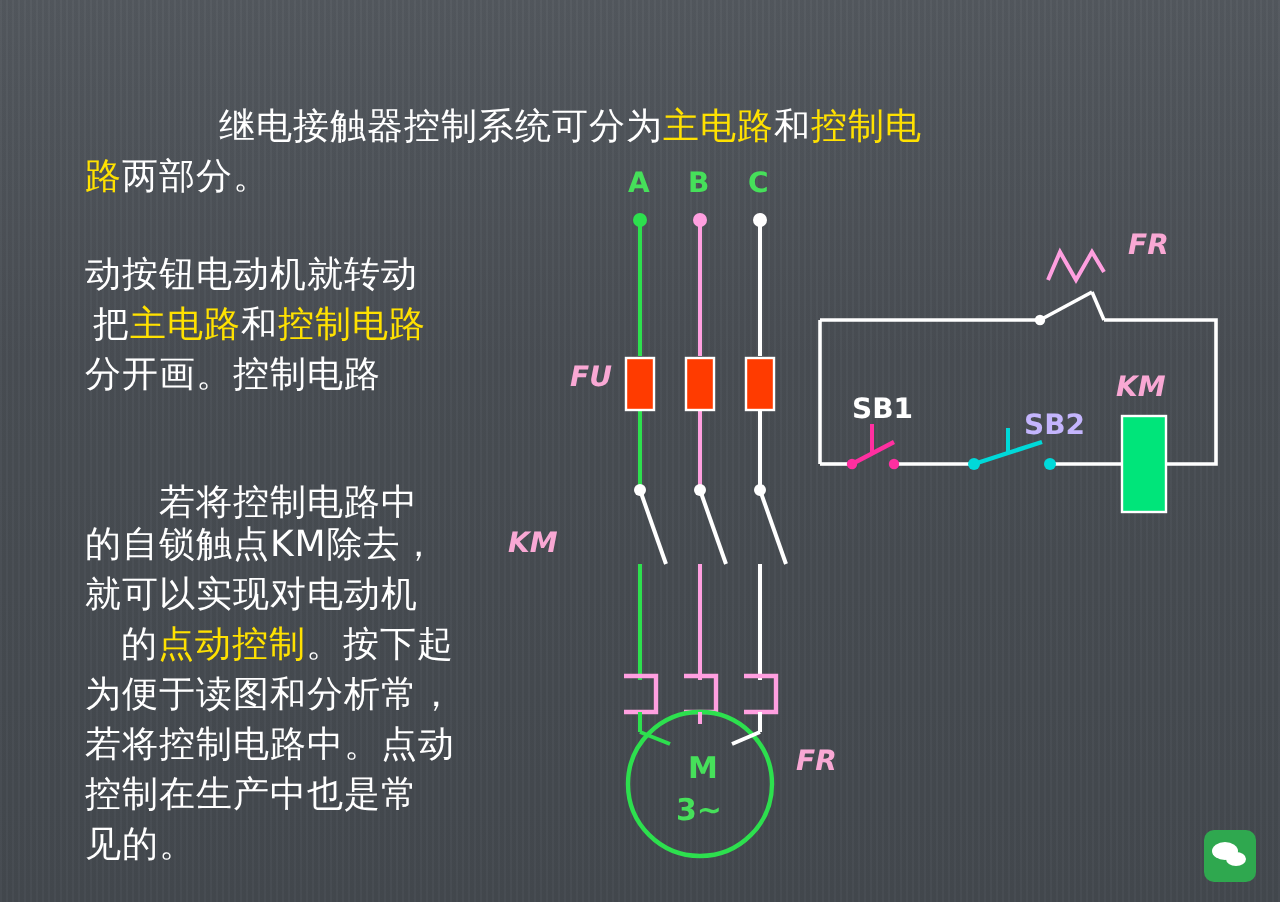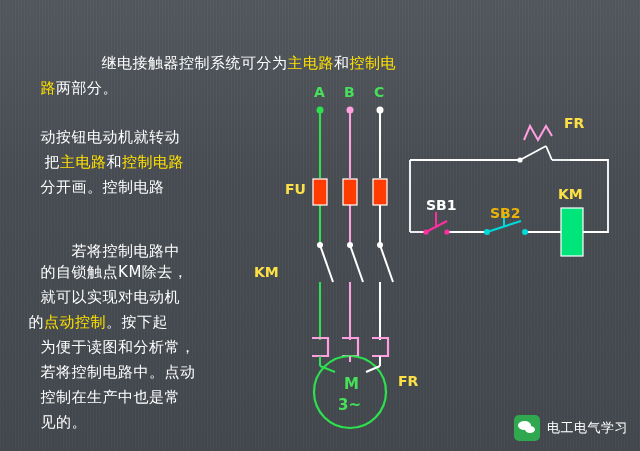--- a/index.html
+++ b/index.html
@@ -17,42 +17,42 @@
       repeating-linear-gradient(90deg, rgba(255,255,255,0.025) 0px, rgba(255,255,255,0.025) 1px, rgba(0,0,0,0.02) 1px, rgba(0,0,0,0.02) 3px),
       linear-gradient(180deg,#53585e 0%, #484d53 40%, #43484e 100%);
     z-index:0;
   }
   .layer{position:absolute;left:0;top:0;width:640px;height:451px;z-index:2;}
 
   
   .txt{
     position:absolute;
     color:#ffffff;
-    font-size:15px;
+    font-size:18px;
     line-height:25px;
     letter-spacing:0.5px;
     white-space:pre;
     z-index:3;
   }
   .yellow{color:#ffe100;}
   .para1{left:60px;top:26px;}
   .para2{left:30px;top:100px;}
   .para3{left:30px;top:214px;}
 
   
   .lbl{
     position:absolute;
     font-size:14px;
     font-weight:bold;
     z-index:5;
     white-space:nowrap;
   }
   .lbl-green{color:#46e05a;}
-  .lbl-white{color:#fde047;}
-  .lbl-cyan{color:#eab308;}
+  .lbl-white{color:#f9a8d4;font-style:italic;}
+  .lbl-cyan{color:#c4b5fd;margin-left:22px;}
   .lbl-pink{color:#ffffff;}
 
   
   .wm{
     position:absolute;right:12px;bottom:10px;
     display:flex;align-items:center;gap:7px;z-index:6;
   }
   .wm-logo{
     width:26px;height:26px;border-radius:5px;
     background:#2fa84f;position:relative;
@@ -92,21 +92,21 @@
 
 <div class="txt para3">
   <span>　　若将控制电路中</span>
 </div>
 <div class="txt" style="left:30px;top:235px;text-align:center;">
   <span>的自锁触点KM除去，</span>
 </div>
 <div class="txt" style="left:30px;top:260px;">
   <span>就可以实现对电动机</span>
 </div>
-<div class="txt" style="left:18px;top:285px;">
+<div class="txt" style="left:48px;top:285px;">
   <span>的</span><span class="yellow">点动控制</span><span>。按下起</span>
 </div>
 <div class="txt" style="left:30px;top:310px;">
   <span>为便于读图和分析常，</span>
 </div>
 <div class="txt" style="left:30px;top:335px;">
   <span>若将控制电路中。点动</span>
 </div>
 <div class="txt" style="left:30px;top:360px;">
   <span>控制在生产中也是常</span>
@@ -215,14 +215,13 @@
 <div class="lbl lbl-white" style="left:564px;top:115px;">FR</div>
 <div class="lbl lbl-white" style="left:558px;top:186px;">KM</div>
 <div class="lbl lbl-pink" style="left:426px;top:197px;">SB1</div>
 <div class="lbl lbl-cyan" style="left:490px;top:205px;">SB2</div>
 
 <div class="lbl lbl-green" style="left:344px;top:375px;font-size:15px;">M</div>
 <div class="lbl lbl-green" style="left:338px;top:396px;font-size:15px;">3~</div>
 
 <div class="wm">
   <div class="wm-logo"></div>
-  <div class="wm-text">电工电气学习</div>
 </div>
 
 </body></html>

